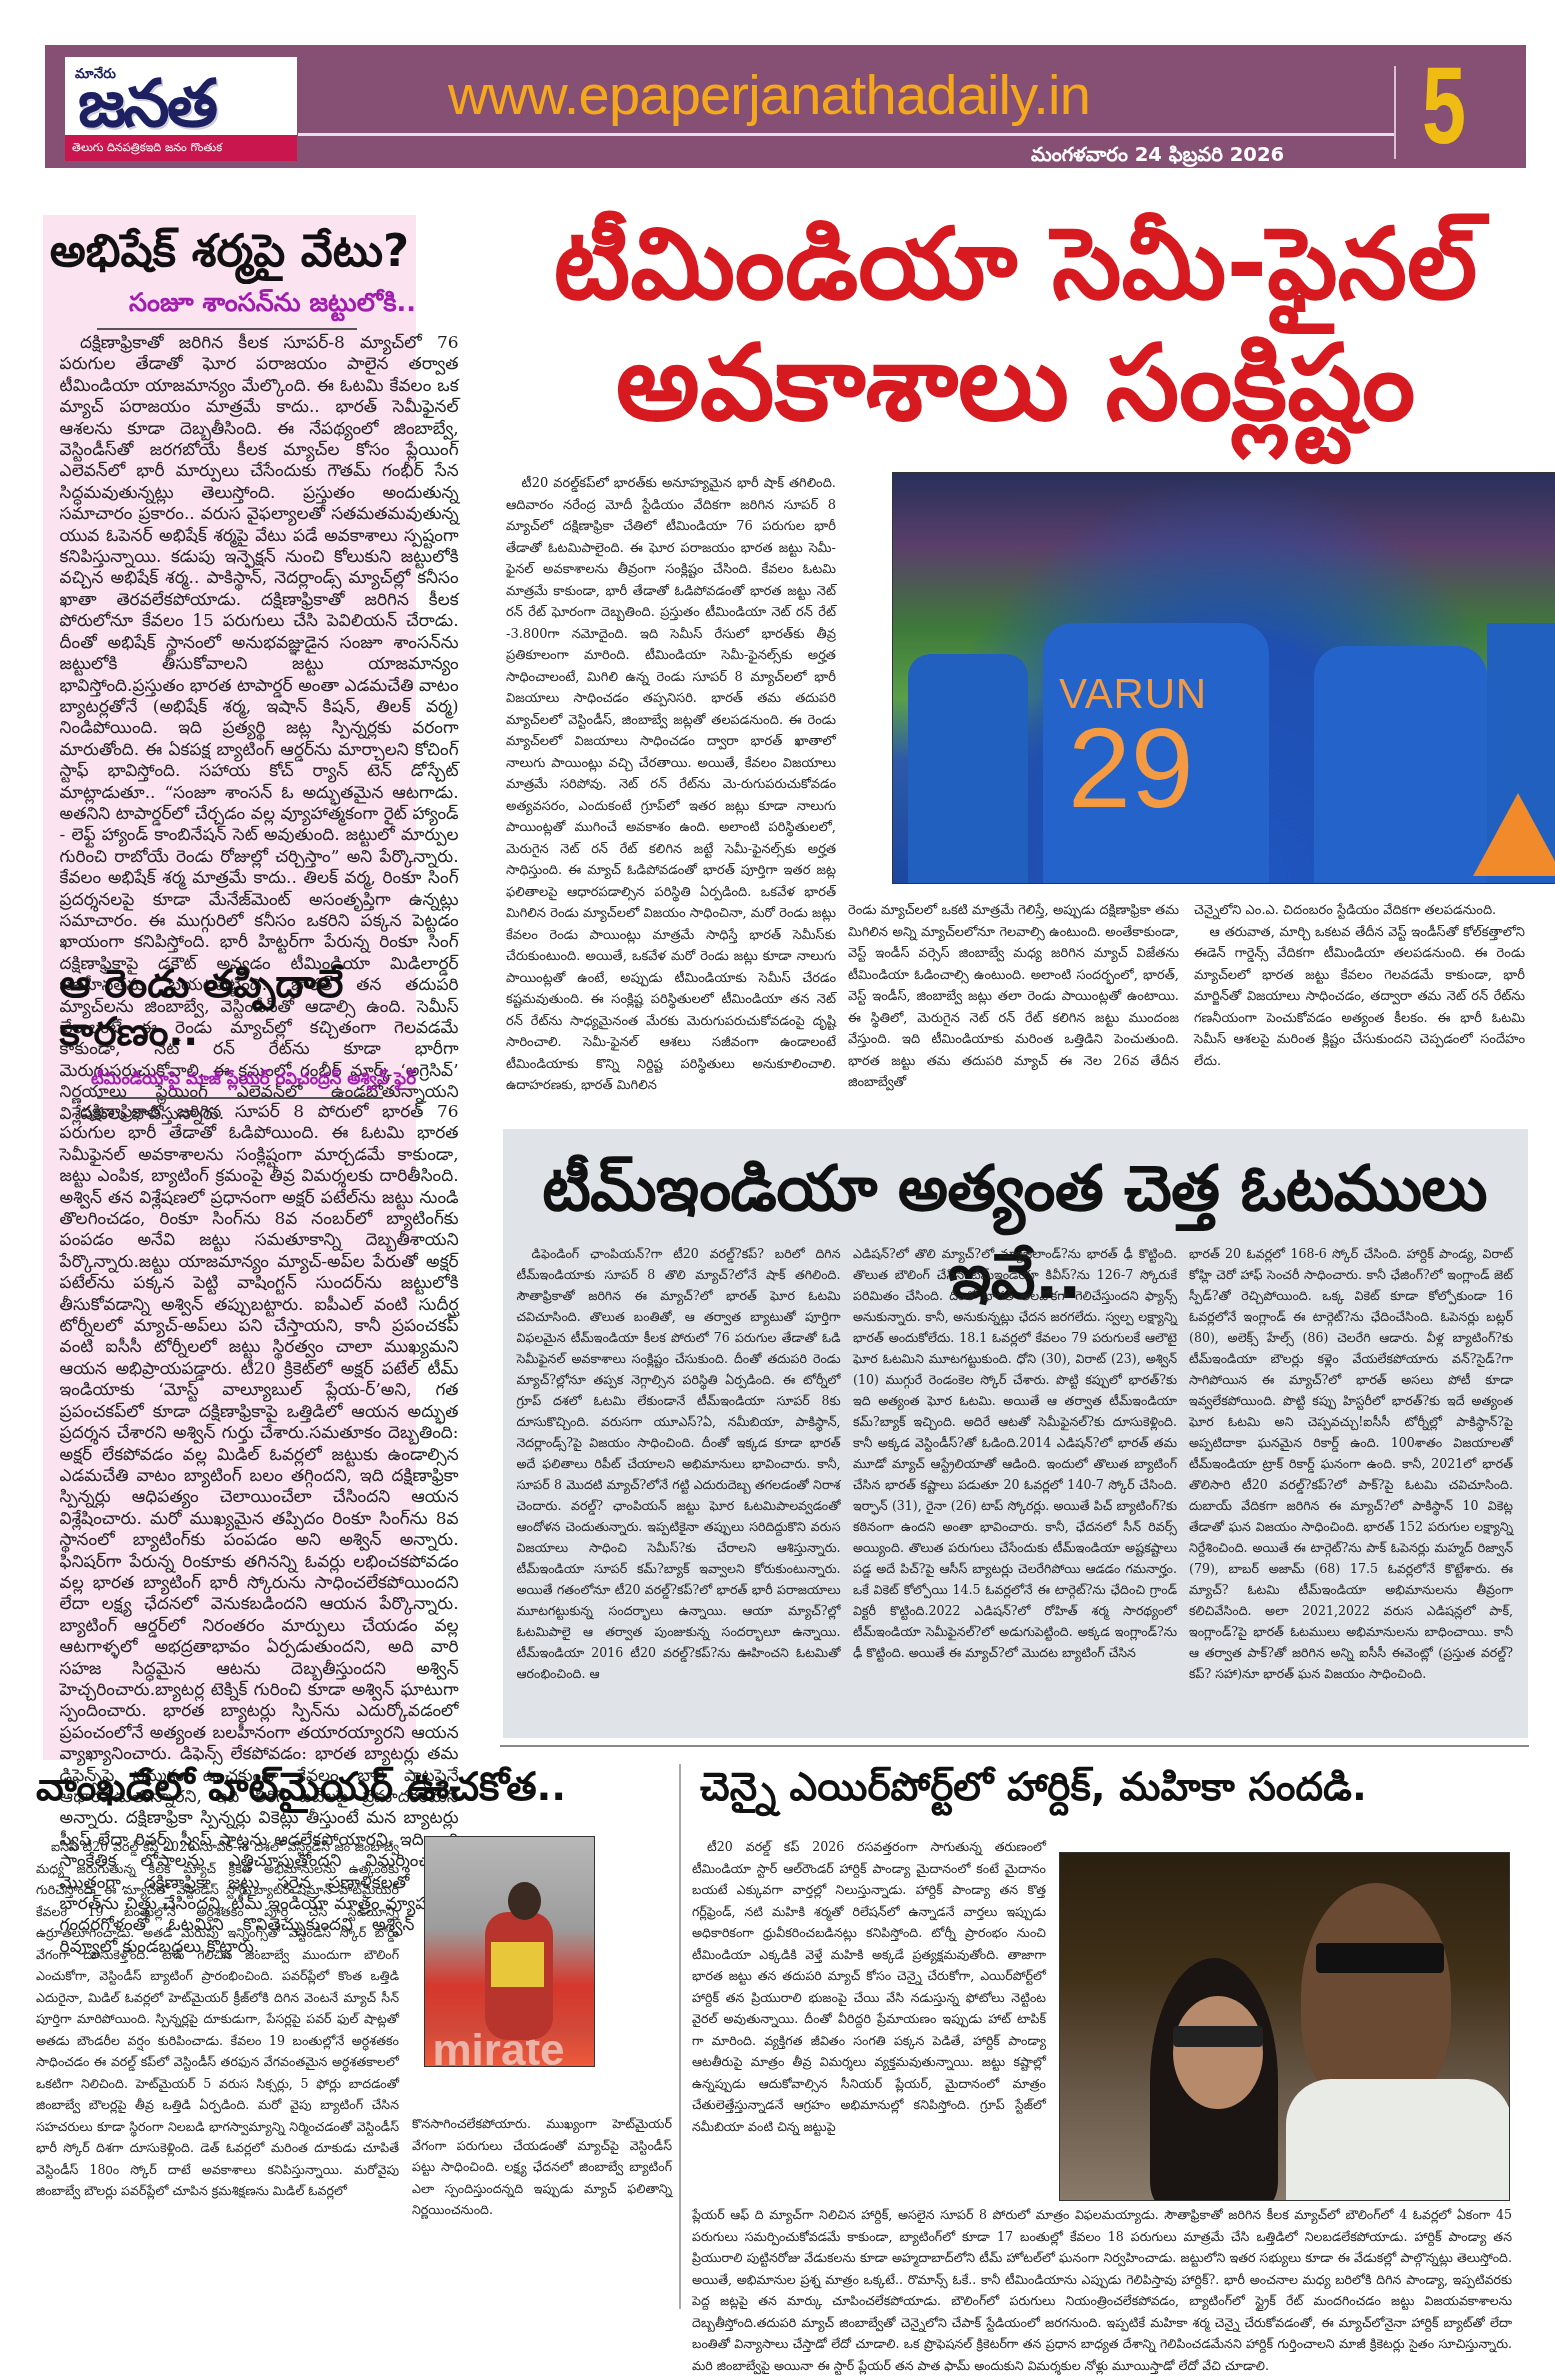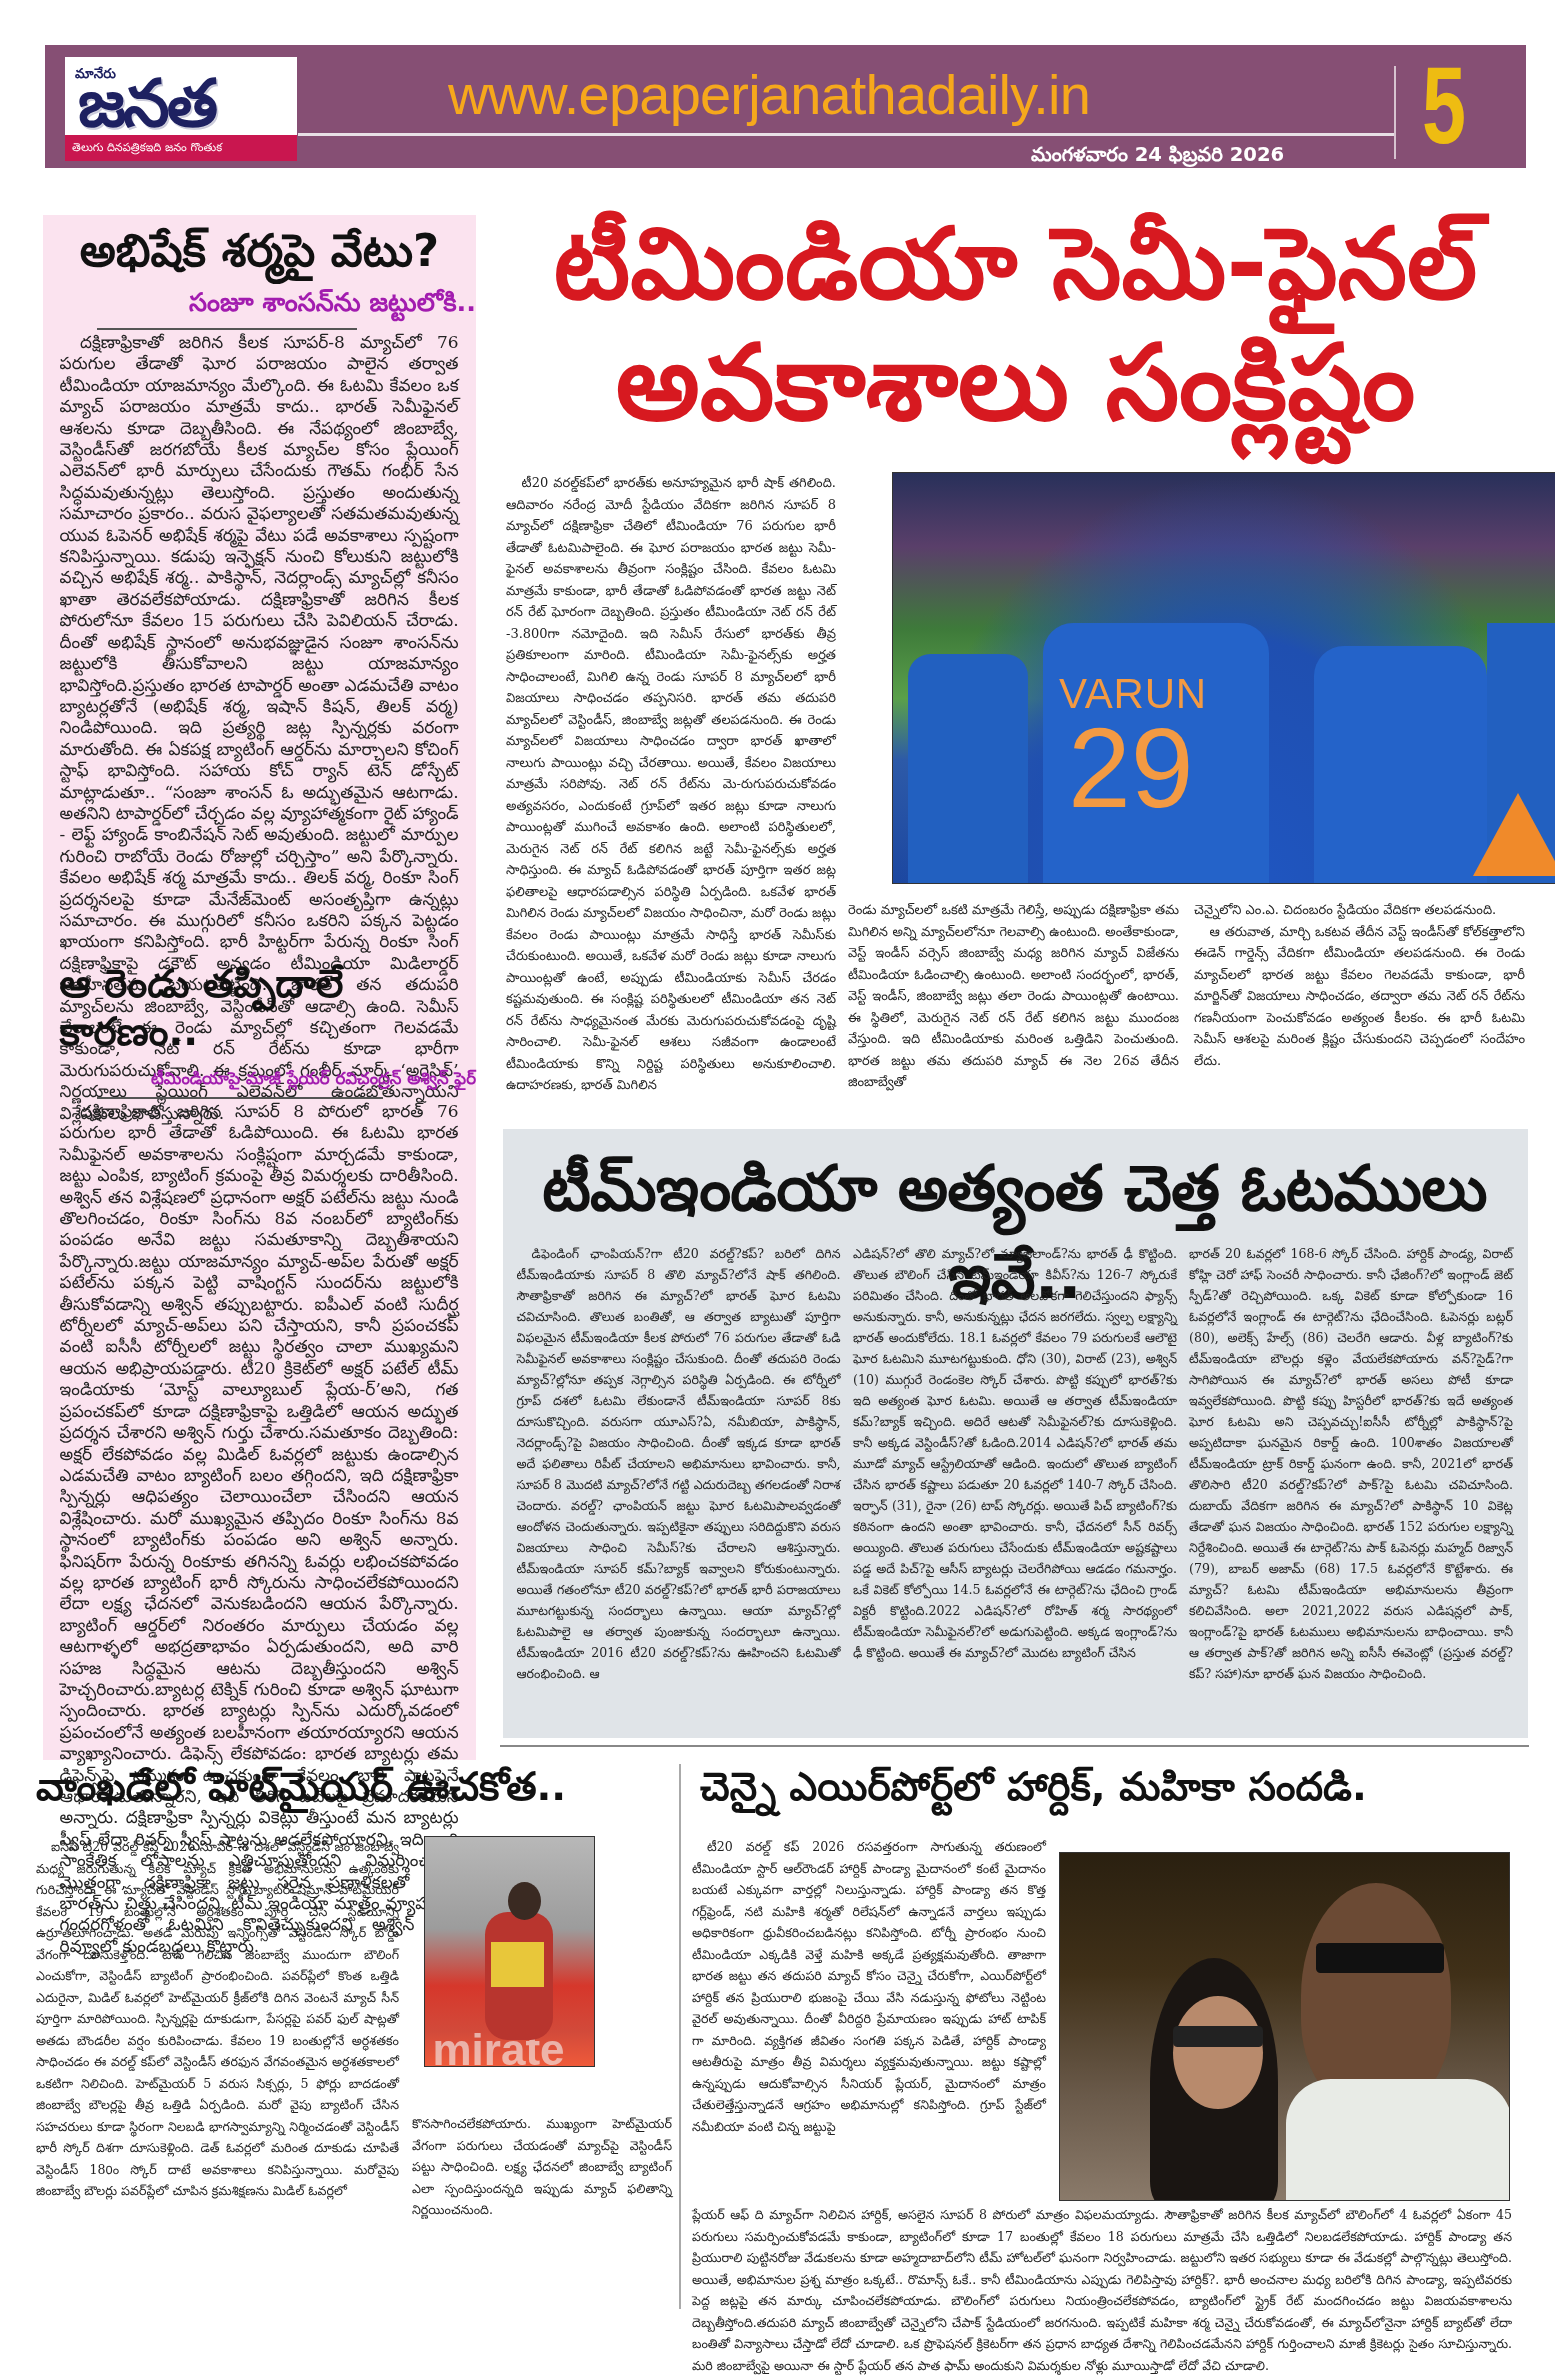--- a/index.html
+++ b/index.html
@@ -13,21 +13,21 @@
   .logo-main { position: absolute; left: 13.5px; top: 13.5px; font-size: 66px; font-weight: bold; color: #1e2161; line-height: 1; letter-spacing: -3px; text-shadow: 0 0 1.5px #fff, 1.5px 1.5px 0 #c9c9d9; }
   .logo-band { position: absolute; left: 0; bottom: 0; width: 100%; height: 25.6px; background: #c9164f; display: flex; justify-content: flex-start; align-items: center; padding: 0 7.5px; }
   .logo-band span { color: #ffffff; font-size: 11.3px; }
   .url { position: absolute; left: 403px; top: 16.6px; font-family: "Liberation Sans", sans-serif; font-size: 56px; color: #f6a81c; letter-spacing: -0.8px; }
   .mast-rule { position: absolute; left: 253px; top: 88px; width: 1098px; height: 3px; background: #e8e0e6; }
   .mast-vrule { position: absolute; left: 1349px; top: 21px; width: 1.5px; height: 93px; background: #d7c3d0; }
   .dateline { position: absolute; left: 986px; top: 98px; font-size: 19.6px; font-weight: bold; color: #ffffff; }
   .page-no { position: absolute; left: 1377px; top: 1.5px; font-family: "Liberation Sans", sans-serif; font-weight: bold; font-size: 110px; color: #eebc12; line-height: 1.05; transform: scaleX(0.72); transform-origin: left top; }
 
   
-  .pink-box { position: absolute; left: 43px; top: 215px; width: 433px; height: 1545px; background: #fbe3ef; }
+  .pink-box { position: absolute; left: 43px; top: 215px; width: 373px; height: 1545px; background: #fbe3ef; }
   .h-sidebar { position: absolute; left: 0; width: 100%; text-align: center; font-weight: bold; color: #111; }
   .sub-red { position: absolute; left: 0; width: 100%; text-align: right; font-weight: bold; color: #a21caf; }
   .rule { position: absolute; height: 1.5px; background: #555; }
   .body-text { position: absolute; font-family: "DejaVu Serif", serif; font-size: 17px; line-height: 21.4px; text-align: justify; color: #222; text-indent: 1.2em; }
 
   
   .main-head { position: absolute; left: 500px; width: 1031px; text-align: center; color: #d71920; font-weight: bold; line-height: 1; }
 
   .photo-team { position: absolute; left: 892px; top: 472px; width: 679px; height: 412px; overflow: hidden; border: 1.5px solid #333;
     background: radial-gradient(ellipse at 50% 110%, #1f57c4 0%, #1f4fb0 45%, transparent 70%),

